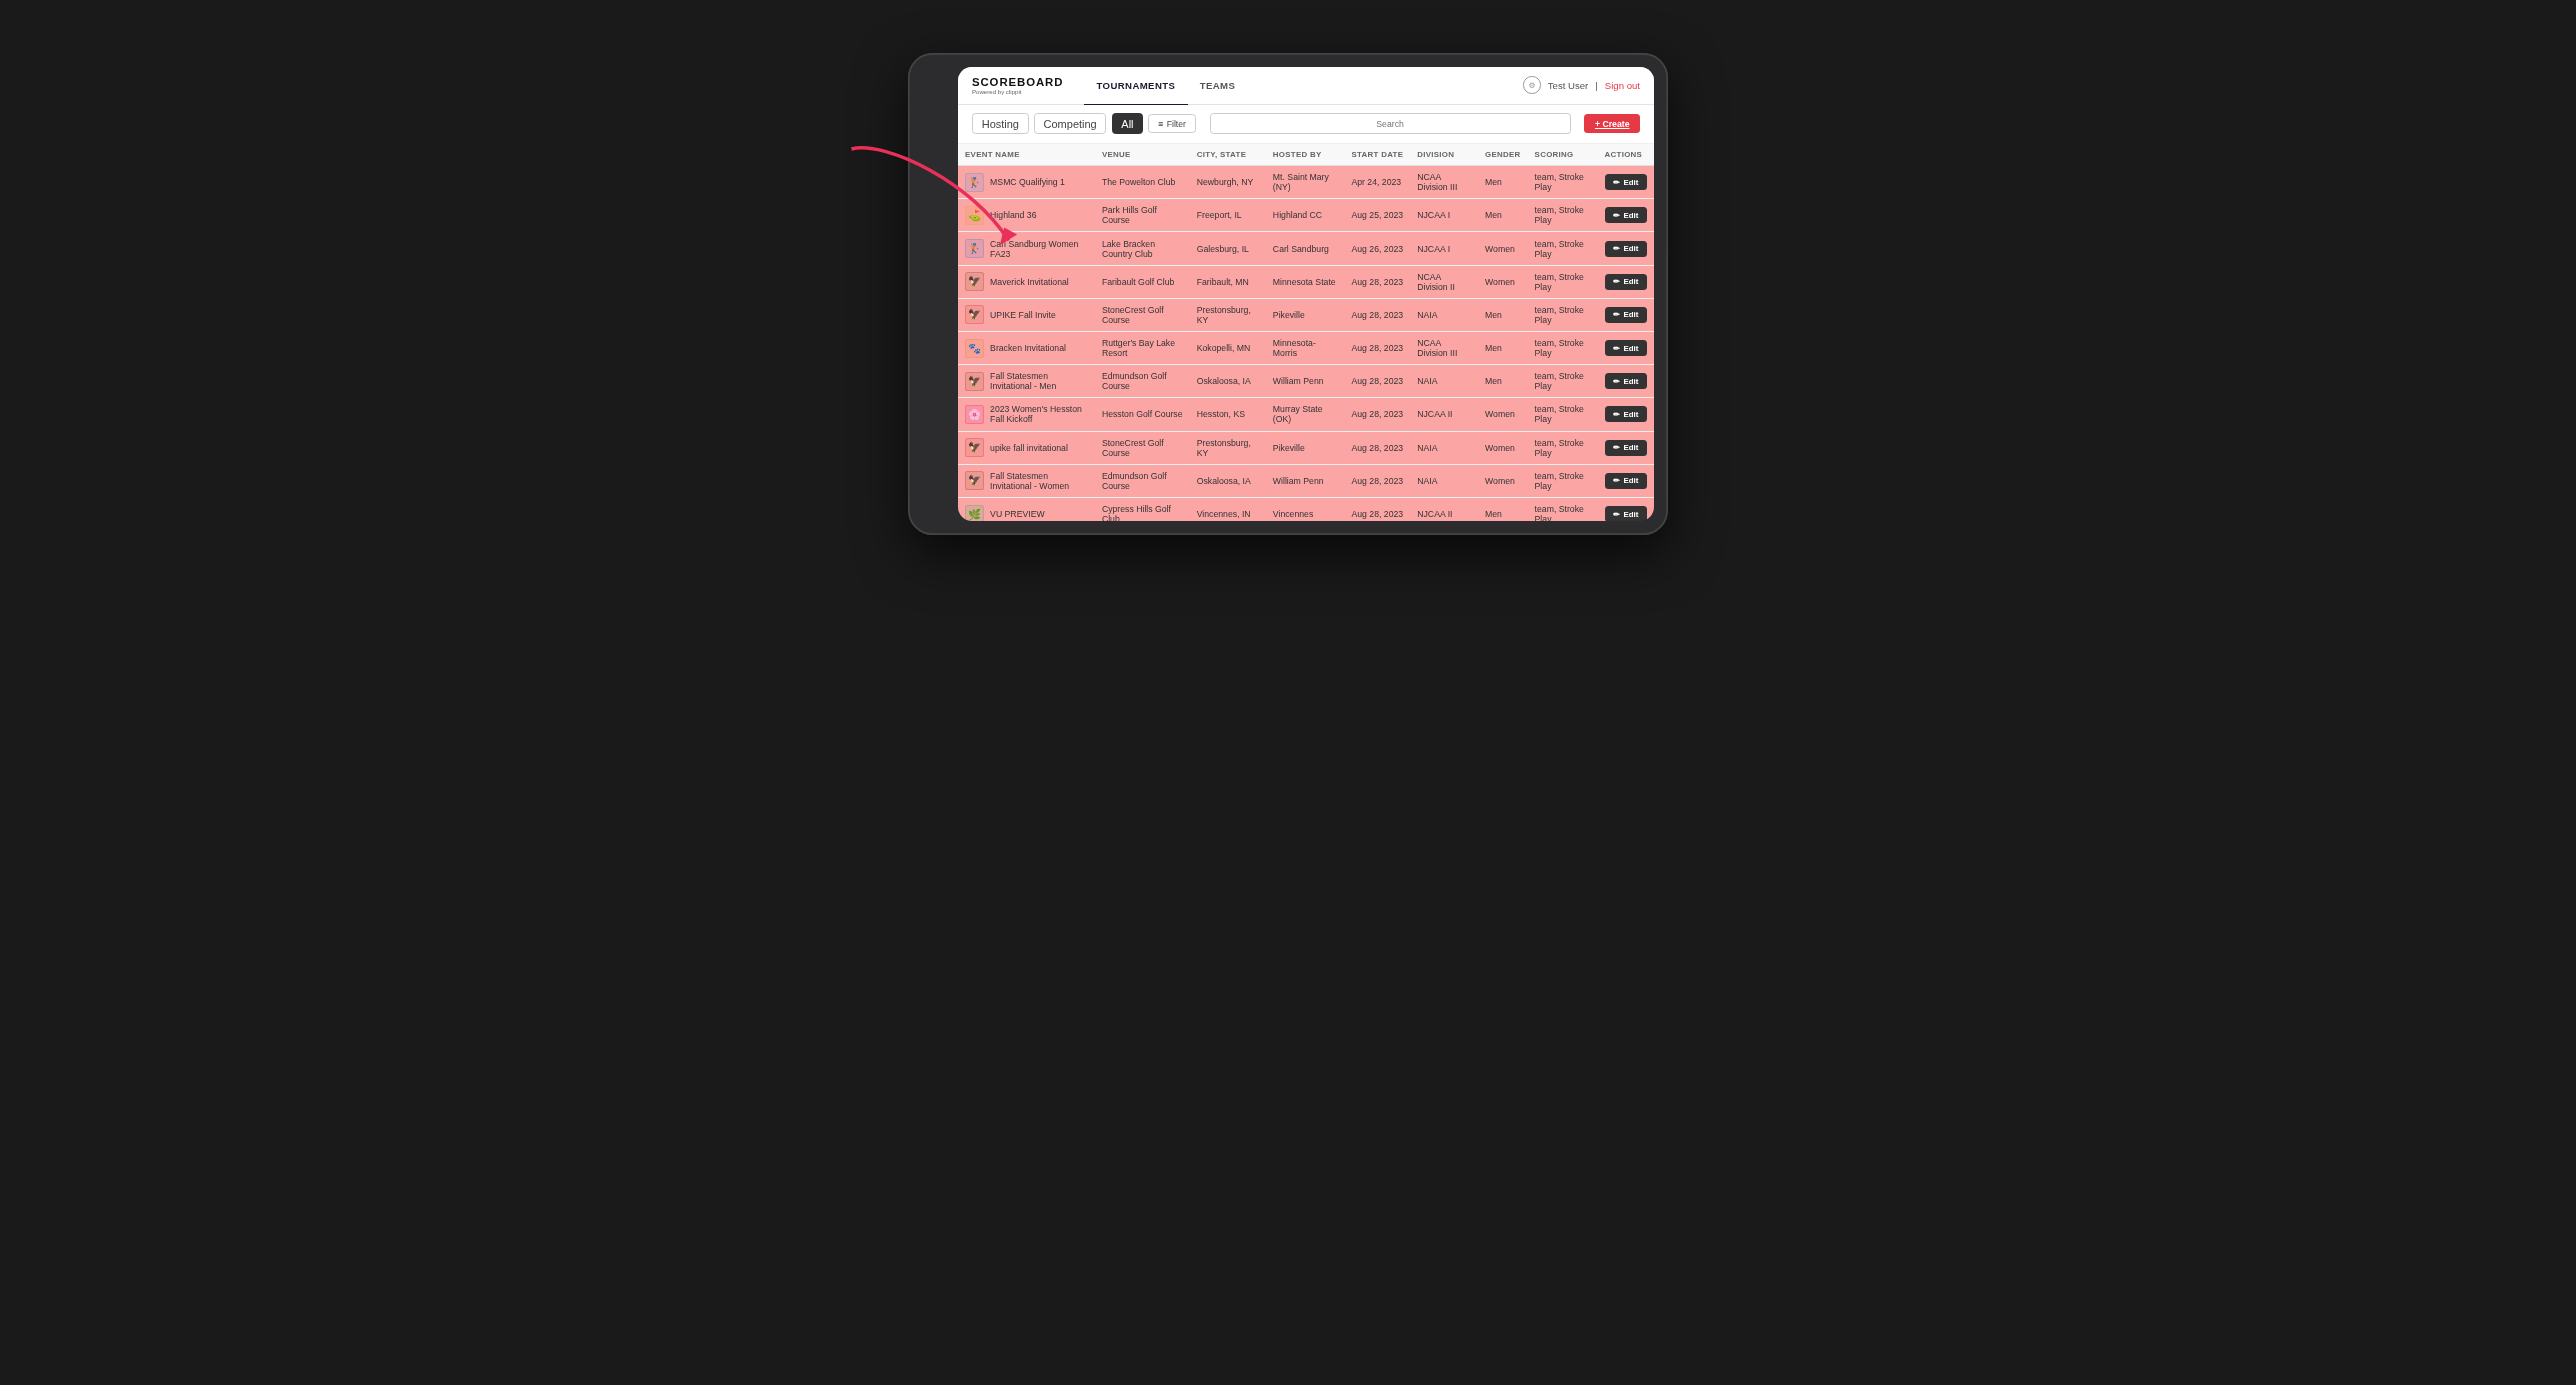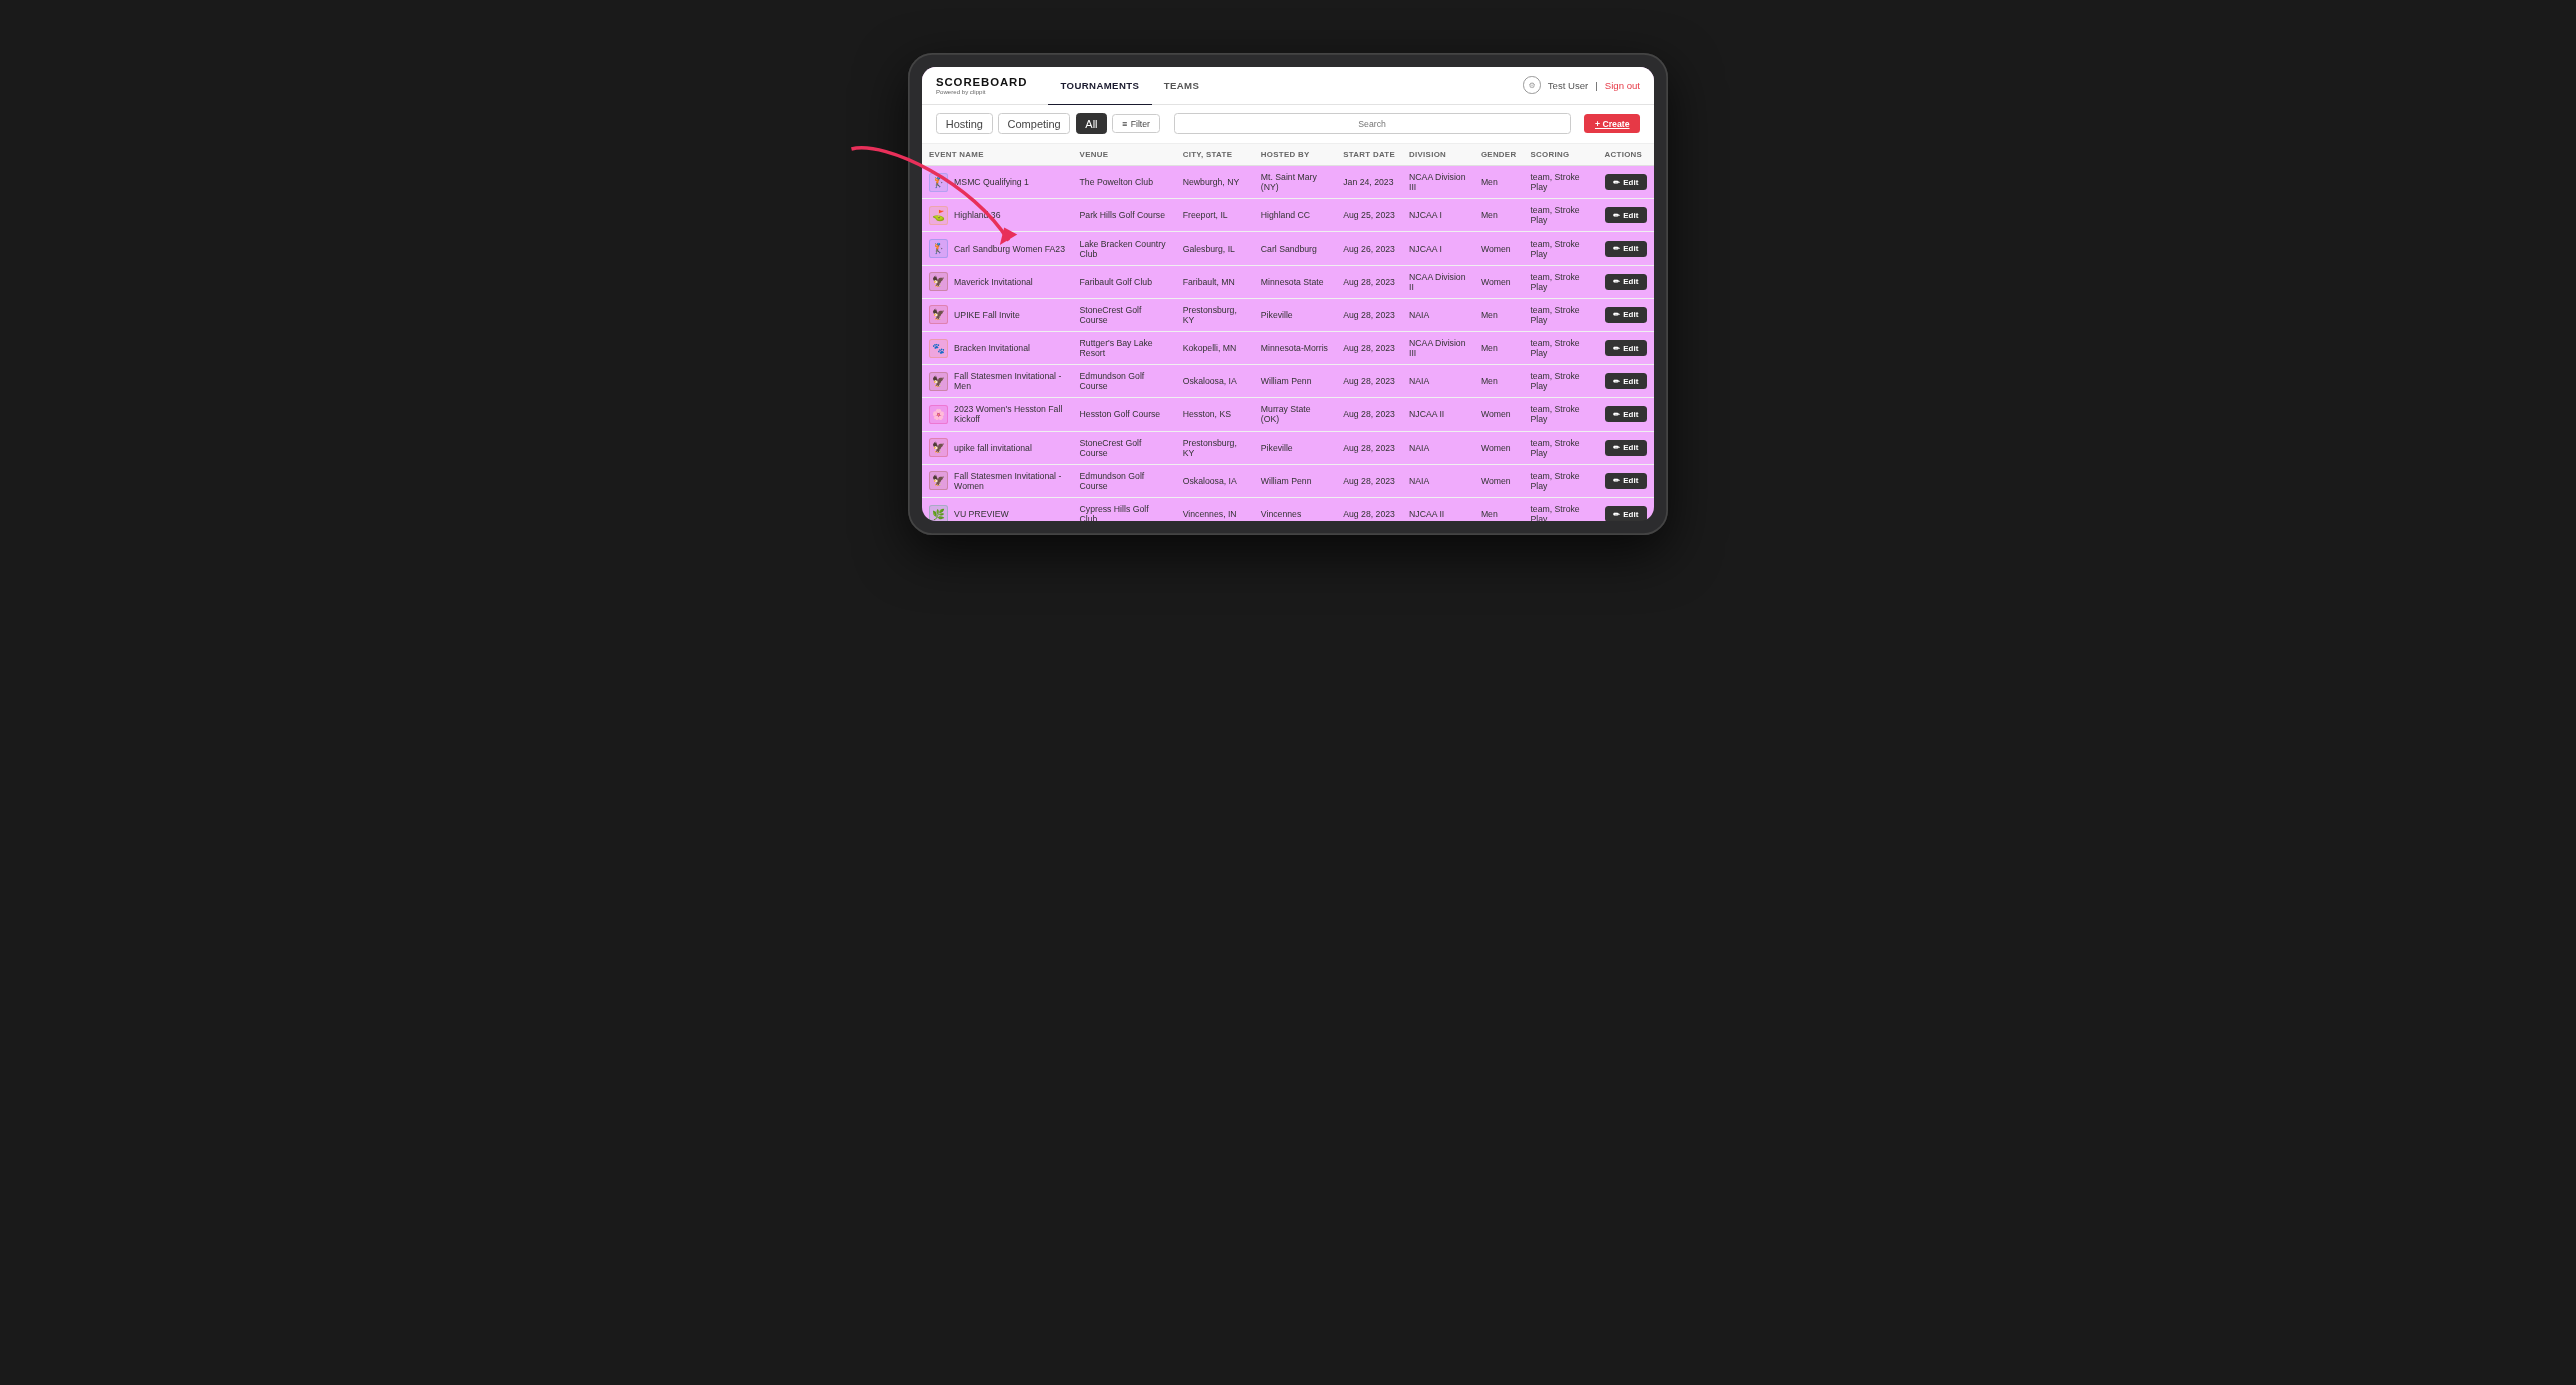--- a/index.html
+++ b/index.html
@@ -28,25 +28,26 @@
     }
 
     .tablet-frame {
       background: #2c2c2e;
       border-radius: 24.5px;
       padding: 14px;
       box-shadow: 0 17.5px 52px rgba(0,0,0,0.7), inset 0 0 0 1.7px #444;
     }
 
     .tablet-screen {
-      background: #f0abfc;
+      background: #fca5a5;
       border-radius: 14px;
       overflow: hidden;
       height: 454px;
       overflow-y: auto;
+      margin-left: 36px;
     }
 
     
     .app-header {
       display: flex;
       align-items: center;
       padding: 0 14px;
       height: 38px;
       border-bottom: 1.7px solid #e2e2e2;
       background: #fff;
@@ -328,21 +329,21 @@
         <div class="event-name-cell">
           <div class="event-icon" style="background:#4a90d922; border: 0.9px solid #4a90d944;">
             <span style="font-size:10.5px;">🏌</span>
           </div>
           <span>MSMC Qualifying 1</span>
         </div>
       </td>
       <td>The Powelton Club</td>
       <td>Newburgh, NY</td>
       <td>Mt. Saint Mary (NY)</td>
-      <td>Jan 24, 2023</td>
+      <td>Apr 24, 2023</td>
       <td>NCAA Division III</td>
       <td>Men</td>
       <td>team, Stroke Play</td>
       <td class="actions-cell">
         <button class="edit-btn">
           <span style="font-size:7.9px;">✏</span>
           <span>Edit</span>
         </button>
       </td>
     </tr>

